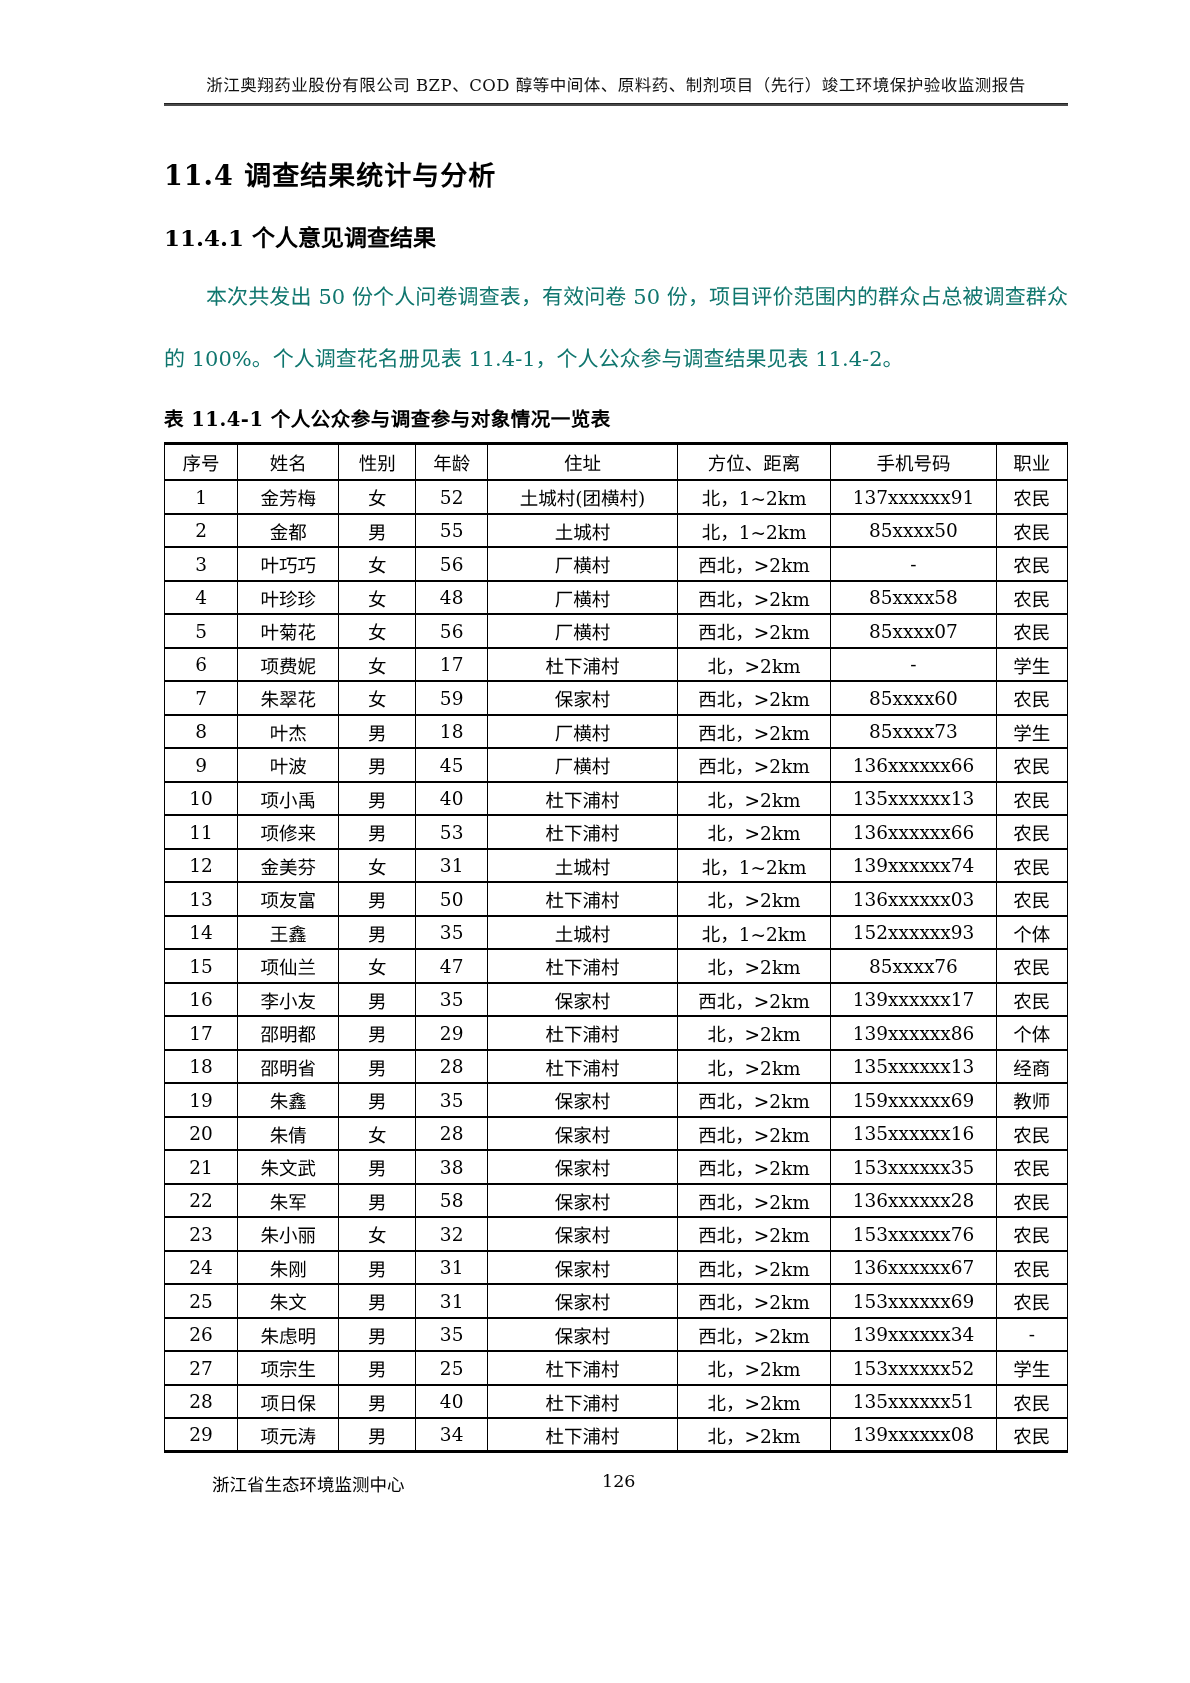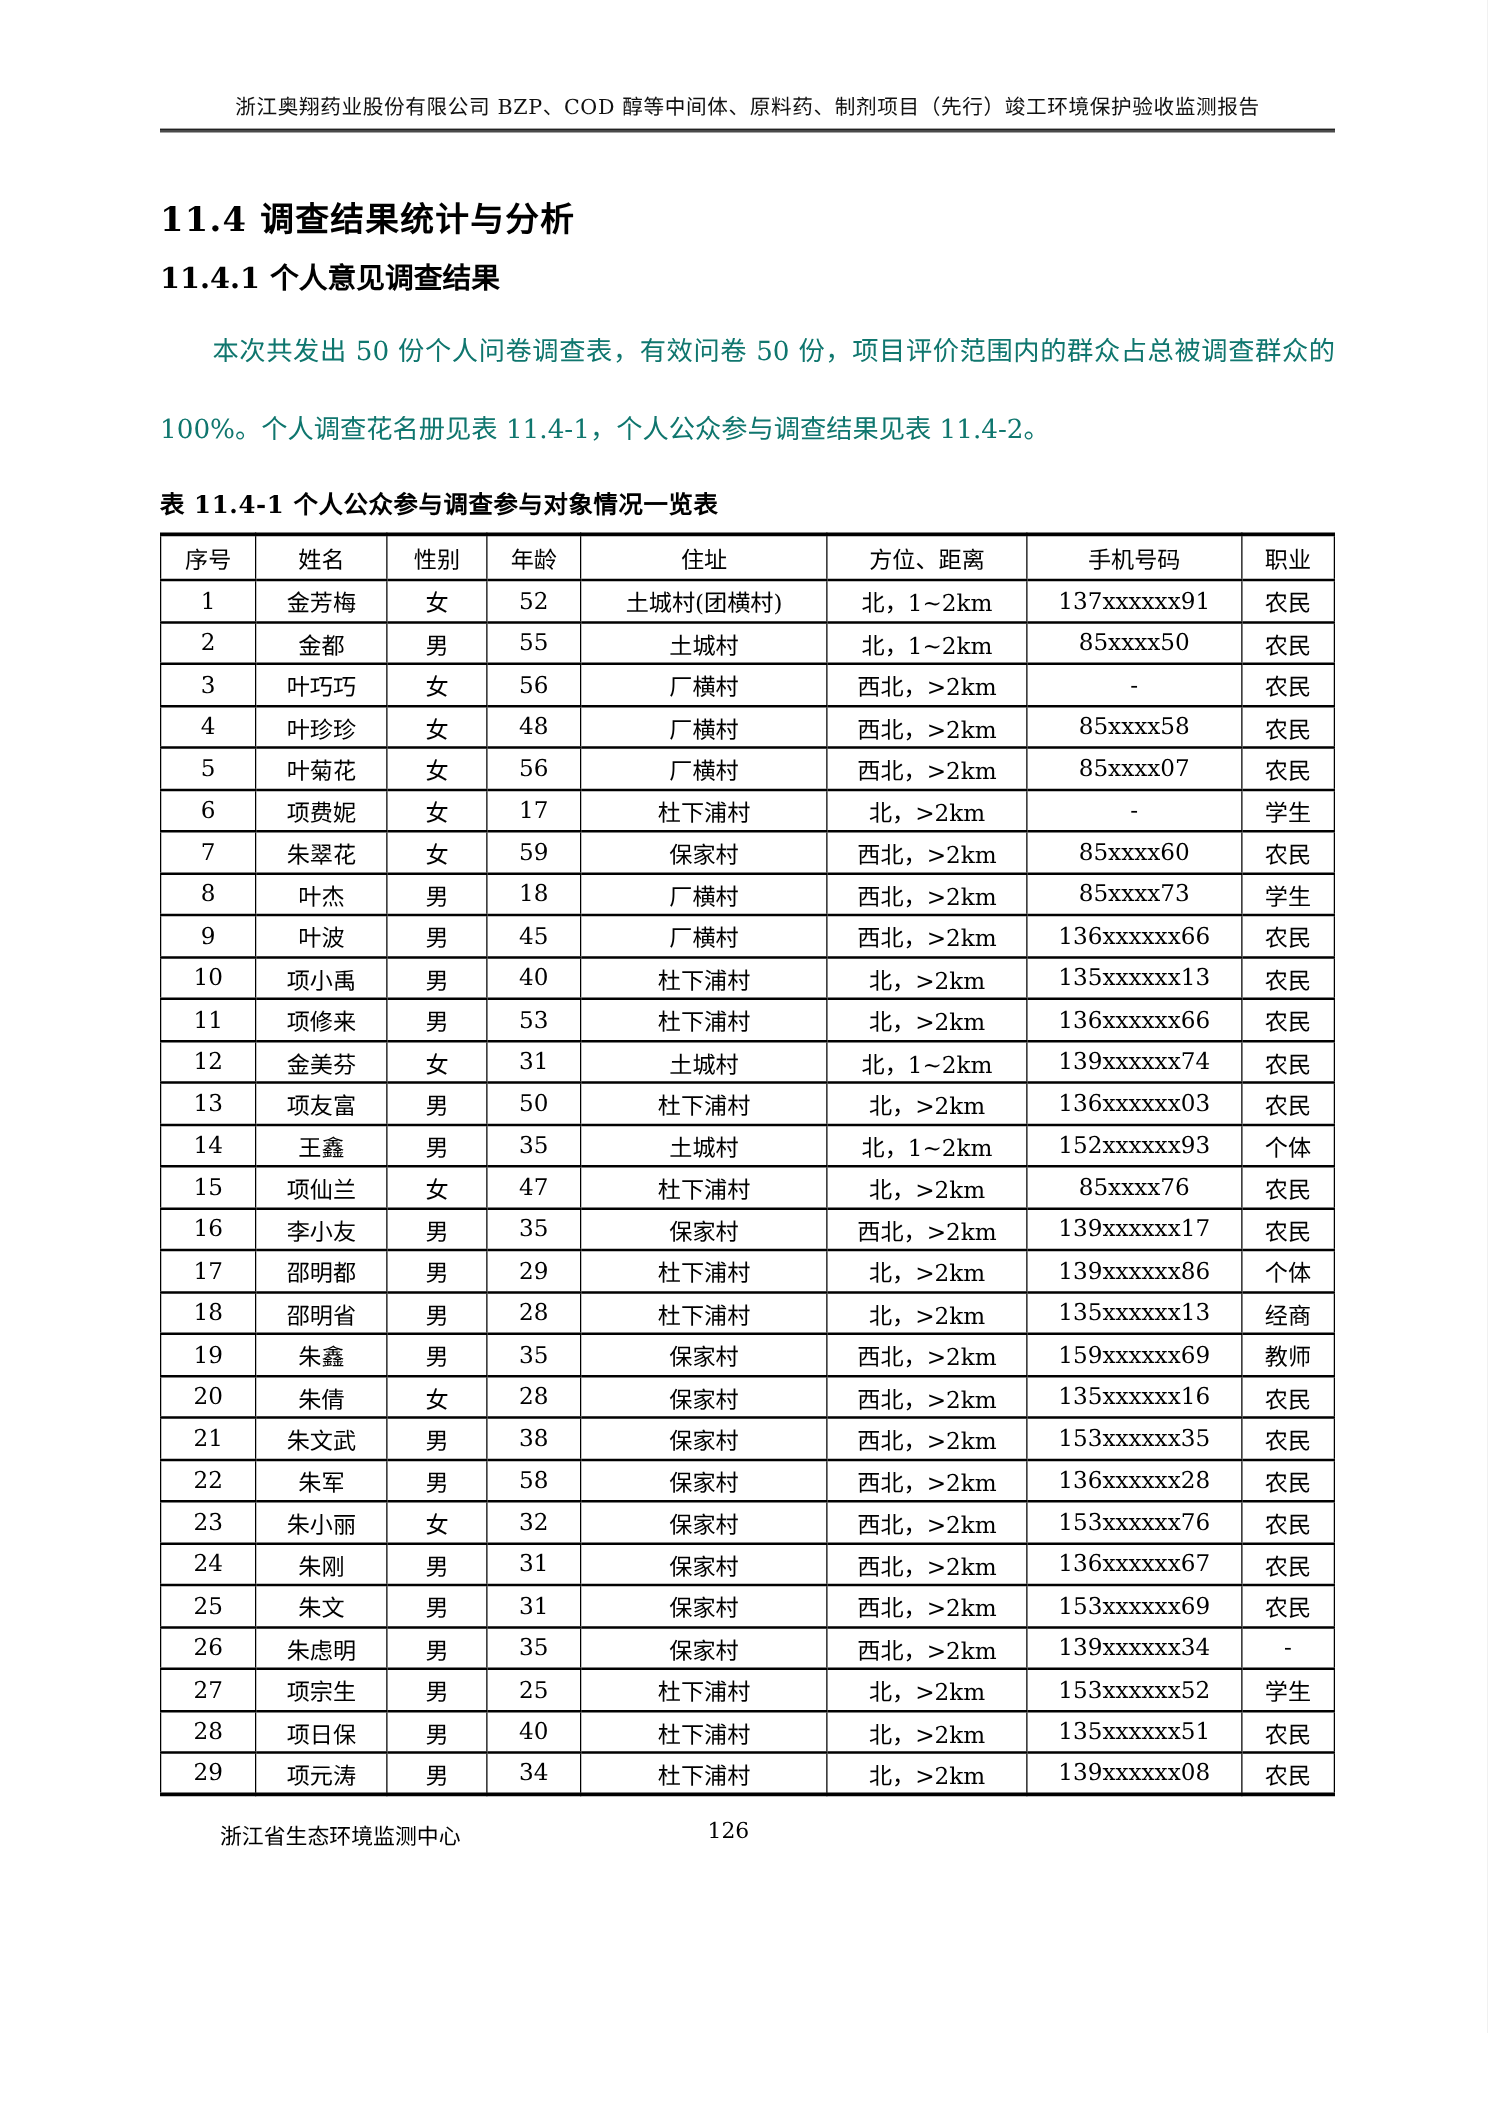--- a/index.html
+++ b/index.html
@@ -6,20 +6,21 @@
   html, body { background: #e8e8e8; }
   .page {
     width: 1190px;
     height: 1683px;
     background: #ffffff;
     position: relative;
     font-family: "DejaVu Serif", "Liberation Serif", serif;
     color: #000000;
     overflow: hidden;
     margin: 0 auto;
+    padding-left: 36px;
   }
   .content {
     padding: 0 122px 0 128px;
   }
   .doc-header {
     padding-top: 72px;
     text-align: center;
     font-size: 16.5px;
     letter-spacing: 0.5px;
     color: #111;
@@ -31,21 +32,21 @@
     background: #4a4a4a;
     border-top: 1px solid #222;
   }
   h1.section-heading {
     margin-top: 48px;
     font-size: 27px;
     font-weight: bold;
     letter-spacing: 1px;
   }
   h2.subsection-heading {
-    margin-top: 10px;
+    margin-top: 26px;
     font-size: 23px;
     font-weight: bold;
   }
   p.body-paragraph {
     margin-top: 14px;
     font-size: 21px;
     line-height: 2.95;
     text-indent: 2em;
     text-align: justify;
     color: #0f766e;

